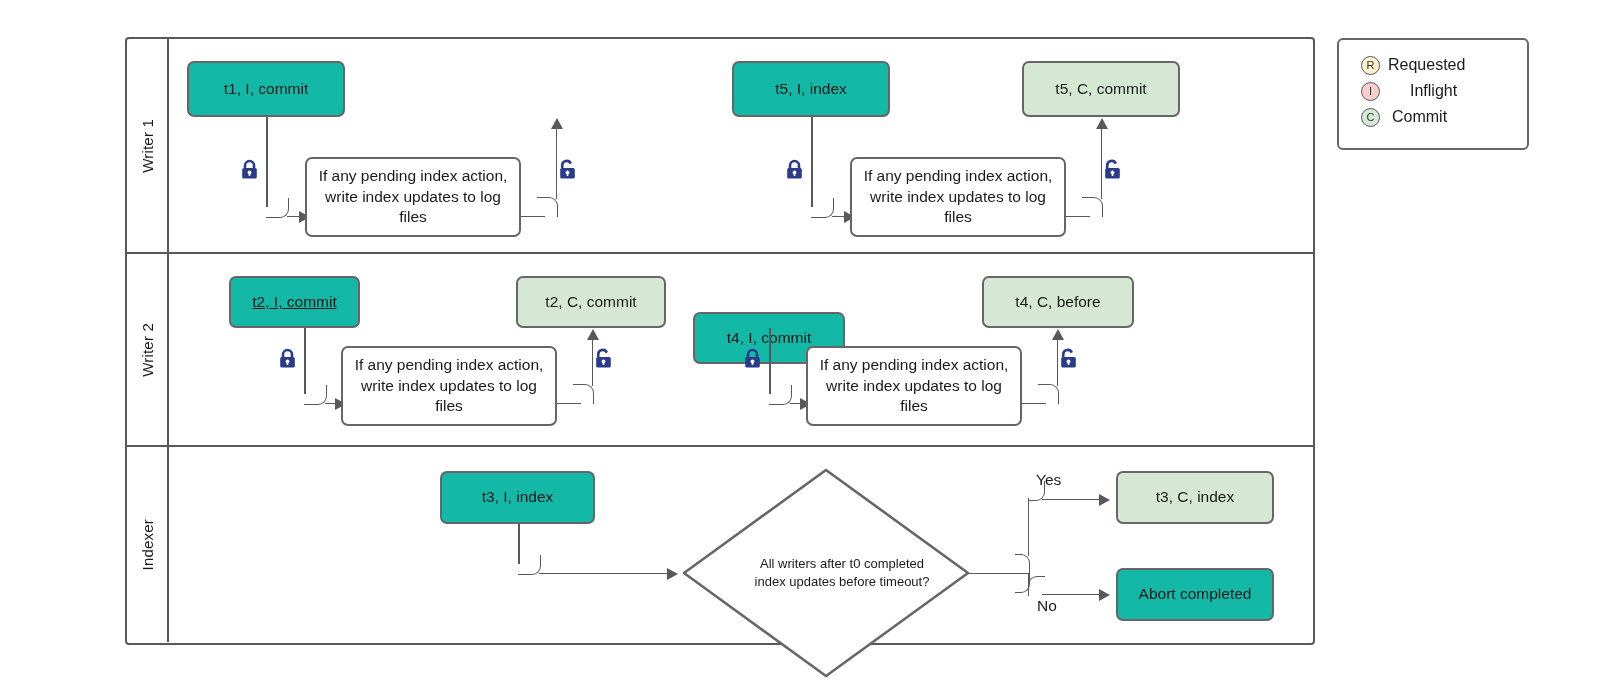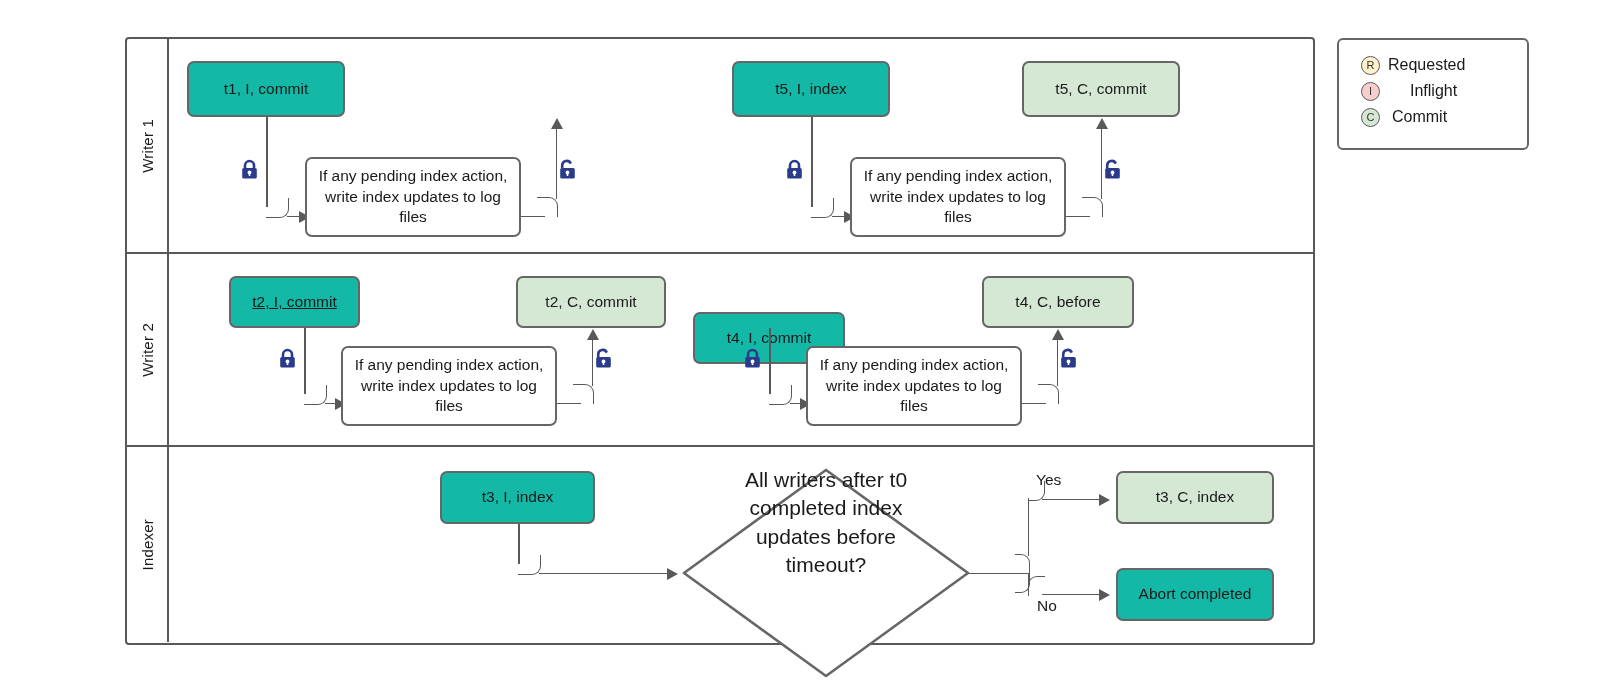--- a/index.html
+++ b/index.html
@@ -124,26 +124,27 @@
   }
   .lock svg { display: block; }
 
   
   .diamond-wrap {
     position: absolute;
   }
   .diamond-wrap svg { position: absolute; left: 0; top: 0; }
   .diamond-text {
     position: absolute;
-    left: 0; top: 0;
+    left: 16px; top: 0;
     width: 100%; height: 100%;
     display: flex;
+    align-items: center;
     justify-content: center;
     text-align: center;
-    font-size: 21px;
+    font-size: 13px;
     color: #1a1a1a;
     line-height: 1.35;
   }
   .branch-label {
     position: absolute;
     font-size: 15.5px;
     color: #1a1a1a;
     white-space: nowrap;
   }
 

